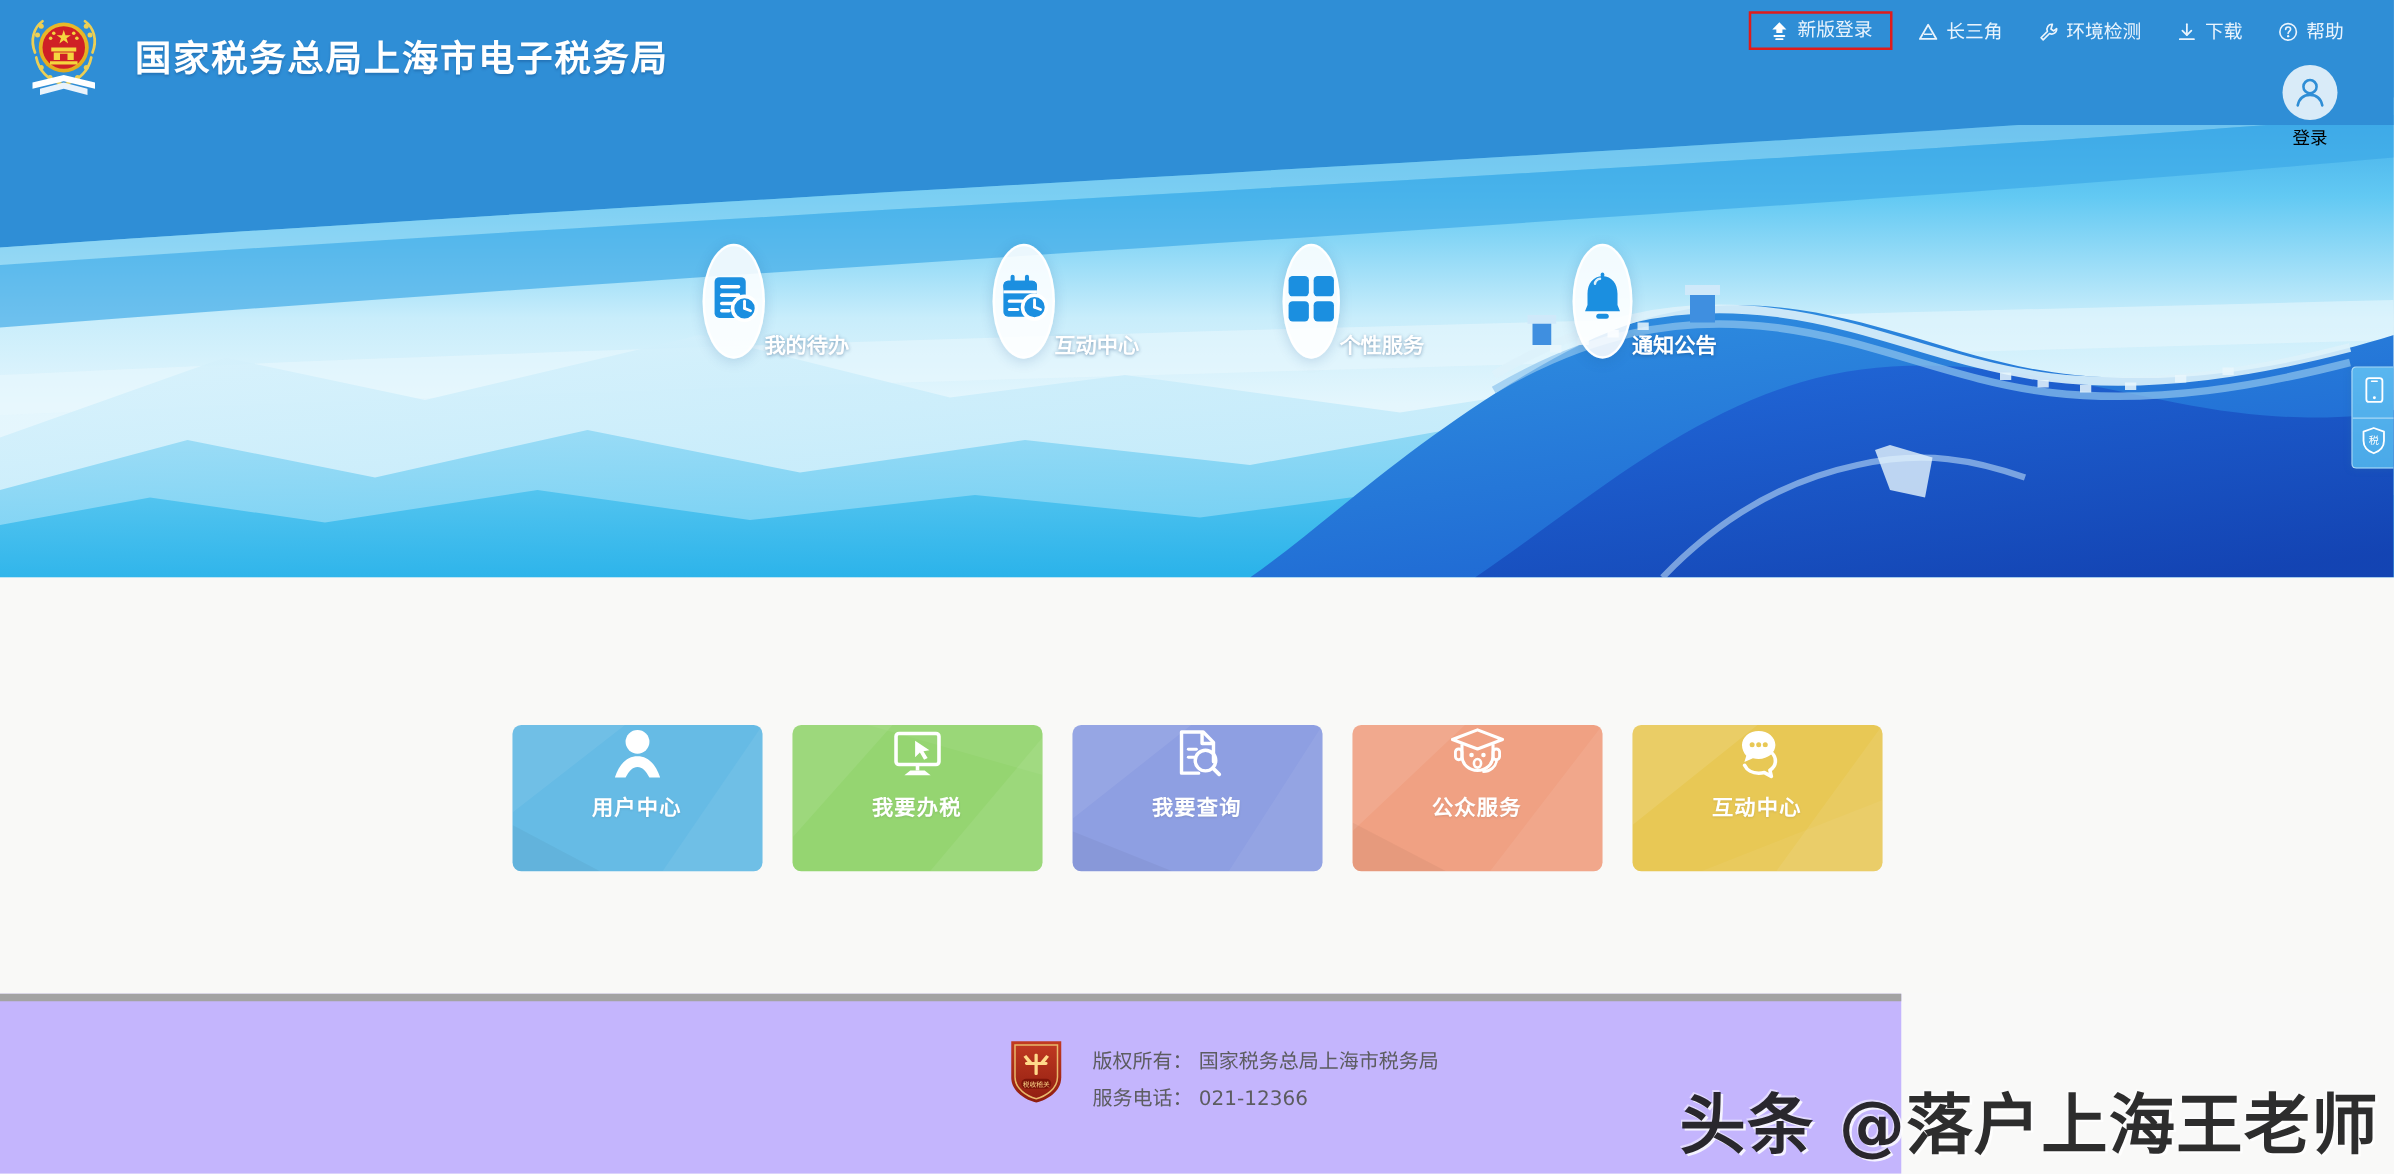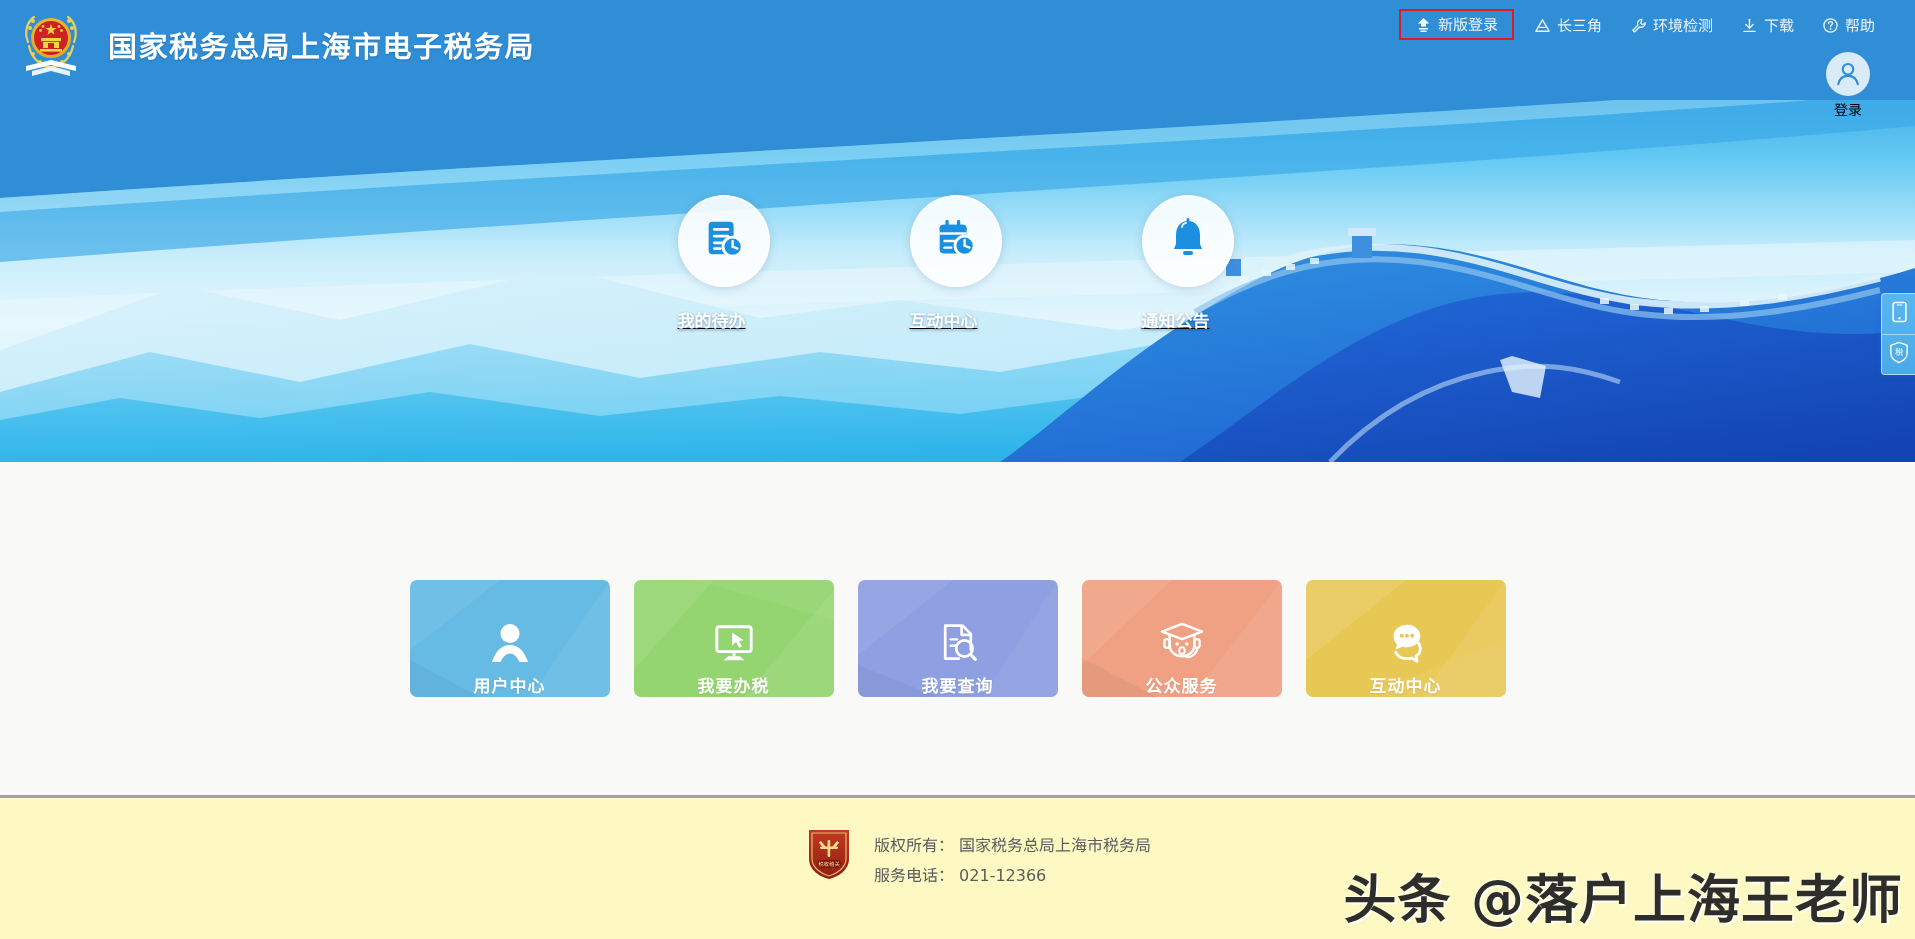--- a/index.html
+++ b/index.html
@@ -62,21 +62,21 @@
     background:linear-gradient(180deg,#2f8ed6 0%,#2f8ed6 9%,#36a3e6 18%,#56c3f2 34%,#9fe0f8 48%,#cfeffb 56%,#8fd9f6 65%,#46c3ef 74%,#2bb6ec 84%,#24a9e4 100%);
     z-index:10;
   }
   .hero svg.scene{ position:absolute; left:0; top:0; width:1915px; height:462px; }
 
   .hero-icons{
     position:absolute; left:0; top:195px; width:1915px;
     display:flex; justify-content:center; gap:136px;
     z-index:20;
   }
-  .hero-item{ width:96px; display:flex; flex-direction:column; align-items:flex-start; cursor:pointer;text-decoration:underline; }
+  .hero-item{ width:96px; display:flex; flex-direction:row; align-items:flex-end; cursor:pointer; }
   .hero-circle{
     width:92px; height:92px; border-radius:50%;
     background:rgba(255,255,255,.88);
     border:2px solid rgba(255,255,255,.95);
     display:flex; align-items:center; justify-content:center;
     box-shadow:0 2px 10px rgba(20,80,140,.18);
   }
   .hero-label{
     margin-top:20px; color:#ffffff; font-size:17px; font-weight:bold;
     white-space:nowrap; text-shadow:0 1px 3px rgba(10,60,110,.45);
@@ -87,38 +87,38 @@
   .main{
     position:absolute; left:0; top:462px; width:1915px; height:333px;
     background:#f9f9f7; z-index:15;
   }
   .cards{
     position:absolute; left:0; top:118px; width:1915px;
     display:flex; justify-content:center; gap:24px;
   }
   .card{
     position:relative; width:200px; height:117px; border-radius:7px;
-    display:flex; flex-direction:column; align-items:center; justify-content:flex-end;
+    display:flex; flex-direction:column; align-items:center; justify-content:flex-start;
     cursor:pointer; overflow:hidden;
   }
   .card .facets{ position:absolute; inset:0; }
   .card .inner{ position:relative; z-index:2; display:flex; flex-direction:column; align-items:center; }
   .card .cicon{ height:44px; display:flex; align-items:flex-end; }
   .card .clabel{
     margin-top:8px; color:#ffffff; font-size:17px; font-weight:bold;
     letter-spacing:1px;
     font-family:"DejaVu Sans","Liberation Sans",sans-serif;
     text-shadow:0 1px 2px rgba(0,0,0,.10);
   }
 
   
   .footer{
-    position:absolute; left:0; top:795px; width:1915px; height:144px;
-    background:#fef9c3; z-index:15;
-    border-top:3px solid #a3a3a3;
+    position:absolute; left:0; top:795px; width:1521px; height:144px;
+    background:#c4b5fd; z-index:15;
+    border-top:6px solid #a3a3a3;
   }
   .footer-inner{
     position:absolute; left:806px; top:29px;
     display:flex; align-items:flex-start; gap:22px;
   }
   .footer-badge{ width:46px; height:54px; }
   .footer-text{ padding-top:4px; }
   .footer-line{
     color:#5c5c60; font-size:16px; line-height:30px; white-space:nowrap;
     font-family:"DejaVu Sans","Liberation Sans",sans-serif;
@@ -277,20 +277,33 @@
             <g stroke="#ffffff" stroke-width="2.4" stroke-linecap="round">
               <line x1="33" y1="25" x2="33" y2="31"></line>
               <line x1="33" y1="31" x2="38" y2="33"></line>
             </g>
           </svg>
         </span>
       </div>
       <div class="hero-label">互动中心</div>
     </div>
 
+    <div class="hero-item">
+      <div class="hero-circle">
+        <span>
+          <svg width="42" height="42" viewBox="0 0 44 44">
+            <rect x="3" y="3" width="17" height="17" rx="3.5" fill="#1b8fe0"></rect>
+            <rect x="24" y="3" width="17" height="17" rx="3.5" fill="#1b8fe0"></rect>
+            <rect x="3" y="24" width="17" height="17" rx="3.5" fill="#1b8fe0"></rect>
+            <rect x="24" y="24" width="17" height="17" rx="3.5" fill="#1b8fe0"></rect>
+          </svg>
+        </span>
+      </div>
+      <div class="hero-label">个性服务</div>
+    </div>
 
     <div class="hero-item">
       <div class="hero-circle">
         <span>
           <svg width="44" height="44" viewBox="0 0 44 44">
             <path d="M22 4 C14.5 4 10 10 10 18 L10 27 L8 32 L36 32 L34 27 L34 18 C34 10 29.5 4 22 4 Z" fill="#1b8fe0"></path>
             <rect x="20.6" y="1" width="2.8" height="5" rx="1.4" fill="#1b8fe0"></rect>
             <rect x="17" y="34" width="10" height="4" rx="2" fill="#1b8fe0"></rect>
             <path d="M16 10 C16 8 18 6 20 6" fill="none" stroke="#dff1fb" stroke-width="2" stroke-linecap="round"></path>
           </svg>

